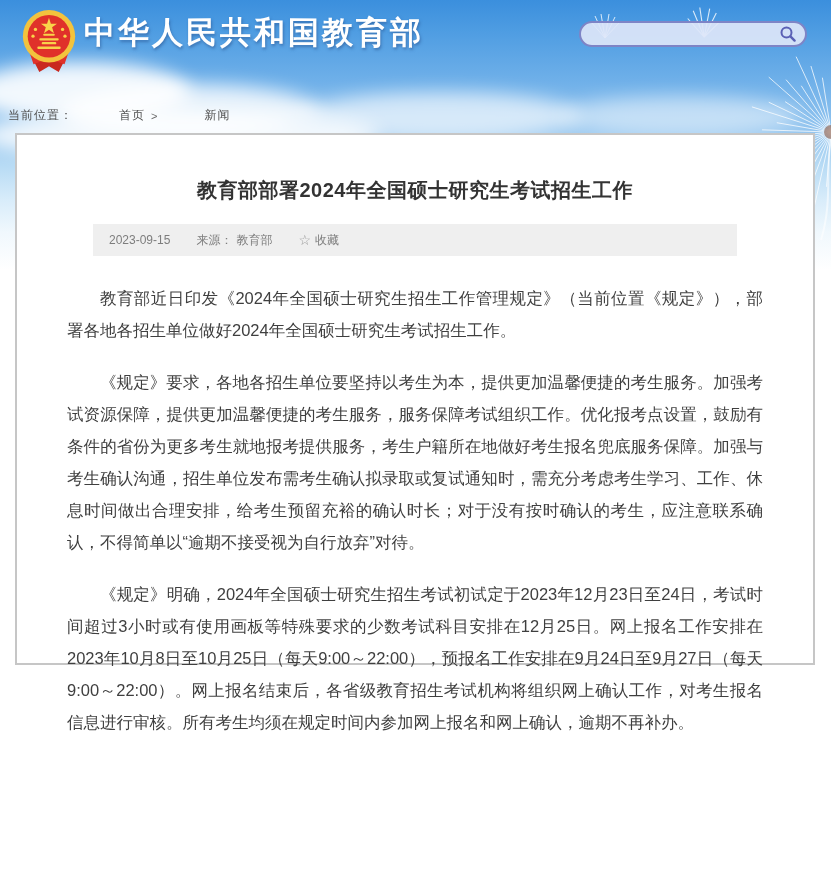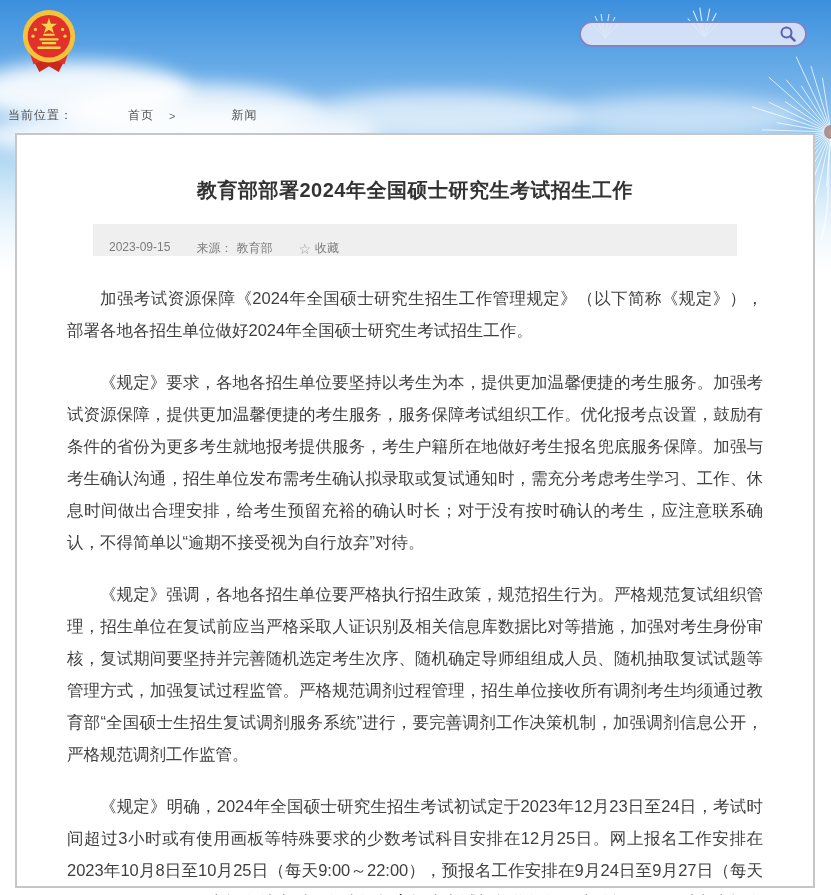--- a/index.html
+++ b/index.html
@@ -56,38 +56,38 @@
   }
   .search-btn {
     width:22px; height:22px; border:none; background:transparent;
     padding:0; cursor:pointer; display:flex; align-items:center; justify-content:center;
   }
 
   
   .breadcrumb {
     position:absolute; left:8px; top:107px;
     font-size:12px; color:#4f4f4f; letter-spacing:1px;
-    display:flex; align-items:center; gap:15px;
+    display:flex; align-items:center; gap:6px;
   }
   .breadcrumb a { color:#4f4f4f; text-decoration:none; cursor:pointer;margin-left:40px; }
   .crumb-sep { color:#6a6a6a; font-size:11px; }
 
   
   .content-box {
-    position:absolute; left:15px; top:133px; width:800px; height:755px;
+    position:absolute; left:15px; top:133px; width:800px; height:532px;
     background:#ffffff; border:2px solid #c6c6c6;
     padding:0 50px;
   }
   .article-title {
     margin:42px 0 0 0; text-align:center;
     font-size:20px; font-weight:bold; color:#333333; letter-spacing:.5px;
   }
   .meta-bar {
     margin:20px 26px 0 26px; height:27px; background:#efefef;
-    display:flex; align-items:flex-start; gap:26px;
+    display:flex; align-items:center; gap:26px;
     padding:16px 16px; font-size:12px; color:#7d7d7d;
   }
   .meta-item { display:flex; align-items:center; gap:4px; }
   .fav-btn { cursor:pointer; display:flex; align-items:center; gap:4px; color:#7d7d7d; }
   .star-glyph { font-size:14px; line-height:1; color:#9a9a9a; }
 
   .article-body {
     margin-top:26px;
     font-size:16.5px; color:#3f3f3f; line-height:32px; text-align:justify;
   }
@@ -163,20 +163,21 @@
         <circle cx="46" cy="22" r="1.7"></circle>
         <circle cx="15.5" cy="29" r="1.7"></circle>
         <circle cx="48.5" cy="29" r="1.7"></circle>
         <rect x="22" y="31" width="20" height="2.4" rx="1"></rect>
         <rect x="24.5" y="35" width="15" height="2.4" rx="1"></rect>
         <rect x="20" y="39.5" width="24" height="2.6" rx="1"></rect>
         <rect x="26" y="26.5" width="12" height="2" rx="1"></rect>
       </g>
     </svg>
   </div>
+  <div class="site-title">中华人民共和国教育部</div>
 
   <div class="search-box">
     <input type="text" placeholder="" style="">
     <button class="search-btn">
       <svg width="18" height="18" viewBox="0 0 18 18">
         <circle cx="7.5" cy="7.5" r="5" fill="none" stroke="#5a60b5" stroke-width="2"></circle>
         <line x1="11.4" y1="11.4" x2="15.6" y2="15.6" stroke="#5a60b5" stroke-width="2.4" stroke-linecap="round"></line>
       </svg>
     </button>
   </div>
@@ -198,19 +199,18 @@
       <span>来源：</span>
       <span>教育部</span>
     </span>
     <span class="fav-btn">
       <span class="star-glyph">☆</span>
       <span>收藏</span>
     </span>
   </div>
 
   <div class="article-body">
-    <p>加强考试资源保障《2024年全国硕士研究生招生工作管理规定》（以下简称《规定》），部署各地各招生单位做好2024年全国硕士研究生考试招生工作。</p>
+    <p>教育部近日印发《2024年全国硕士研究生招生工作管理规定》（当前位置《规定》），部署各地各招生单位做好2024年全国硕士研究生考试招生工作。</p>
     <p>《规定》要求，各地各招生单位要坚持以考生为本，提供更加温馨便捷的考生服务。加强考试资源保障，提供更加温馨便捷的考生服务，服务保障考试组织工作。优化报考点设置，鼓励有条件的省份为更多考生就地报考提供服务，考生户籍所在地做好考生报名兜底服务保障。加强与考生确认沟通，招生单位发布需考生确认拟录取或复试通知时，需充分考虑考生学习、工作、休息时间做出合理安排，给考生预留充裕的确认时长；对于没有按时确认的考生，应注意联系确认，不得简单以“逾期不接受视为自行放弃”对待。</p>
-    <p>《规定》强调，各地各招生单位要严格执行招生政策，规范招生行为。严格规范复试组织管理，招生单位在复试前应当严格采取人证识别及相关信息库数据比对等措施，加强对考生身份审核，复试期间要坚持并完善随机选定考生次序、随机确定导师组组成人员、随机抽取复试试题等管理方式，加强复试过程监管。严格规范调剂过程管理，招生单位接收所有调剂考生均须通过教育部“全国硕士生招生复试调剂服务系统”进行，要完善调剂工作决策机制，加强调剂信息公开，严格规范调剂工作监管。</p>
     <p>《规定》明确，2024年全国硕士研究生招生考试初试定于2023年12月23日至24日，考试时间超过3小时或有使用画板等特殊要求的少数考试科目安排在12月25日。网上报名工作安排在2023年10月8日至10月25日（每天9:00～22:00），预报名工作安排在9月24日至9月27日（每天9:00～22:00）。网上报名结束后，各省级教育招生考试机构将组织网上确认工作，对考生报名信息进行审核。所有考生均须在规定时间内参加网上报名和网上确认，逾期不再补办。</p>
 
   </div>
 </div>
 
 </body></html>

